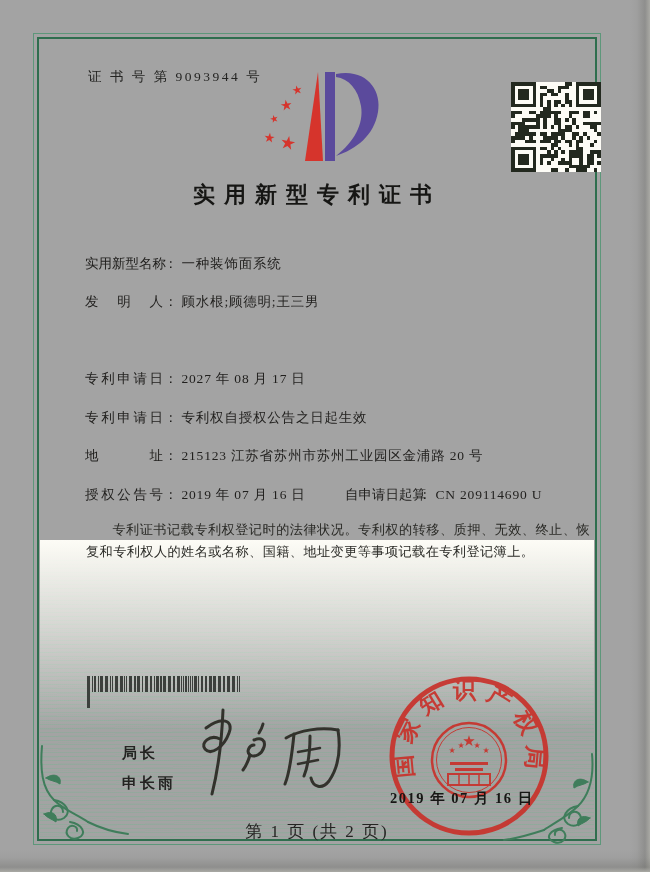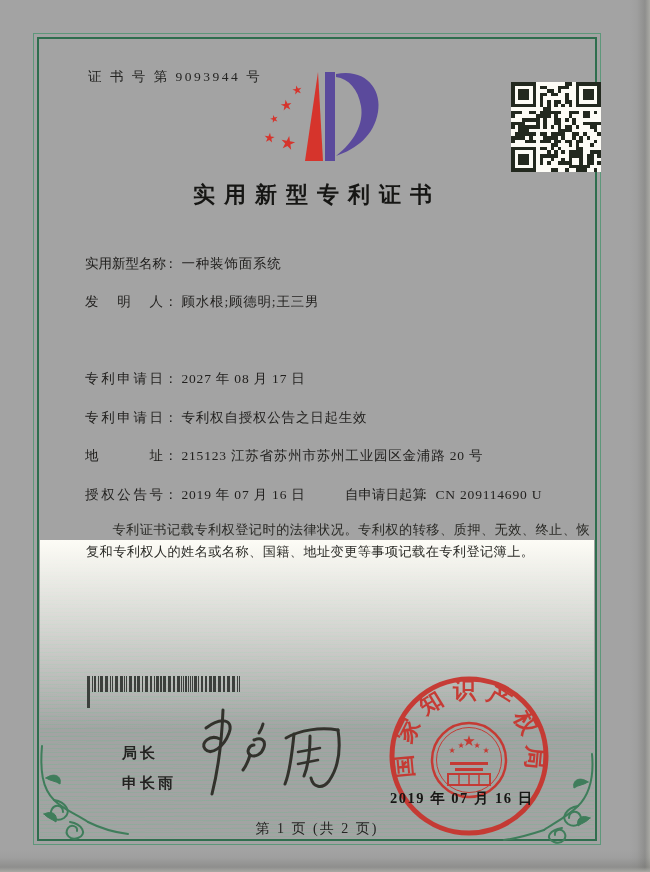--- a/index.html
+++ b/index.html
@@ -52,21 +52,21 @@
 
   .seal { position:absolute; left:379px; top:666px; width:180px; height:180px; opacity:0.92; }
   .seal-date { position:absolute; left:390px; top:789px; width:150px; font-size:14.5px;
     font-weight:bold; letter-spacing:1.5px; color:#161614; }
 
   .director { position:absolute; left:88px; top:738px; font-family:"Liberation Sans","DejaVu Sans",sans-serif;
     font-weight:bold; font-size:15px; letter-spacing:3px; color:#242422; line-height:30px;margin-left:34px; }
   .signature { position:absolute; left:188px; top:704px; width:168px; height:96px; }
 
   .footer { position:absolute; left:33px; right:49px; top:820px; text-align:center;
-    font-size:14px; letter-spacing:2px; color:#242422; }
+    font-size:17px; letter-spacing:2px; color:#242422; }
 
   .ornament-bl { position:absolute; left:36px; top:744px; width:112px; height:98px; }
   .ornament-br { position:absolute; left:498px; top:752px; width:100px; height:92px; }
 </style>
 </head>
 <body>
 
 <div class="scan">
 
   <div class="guilloche"></div>

